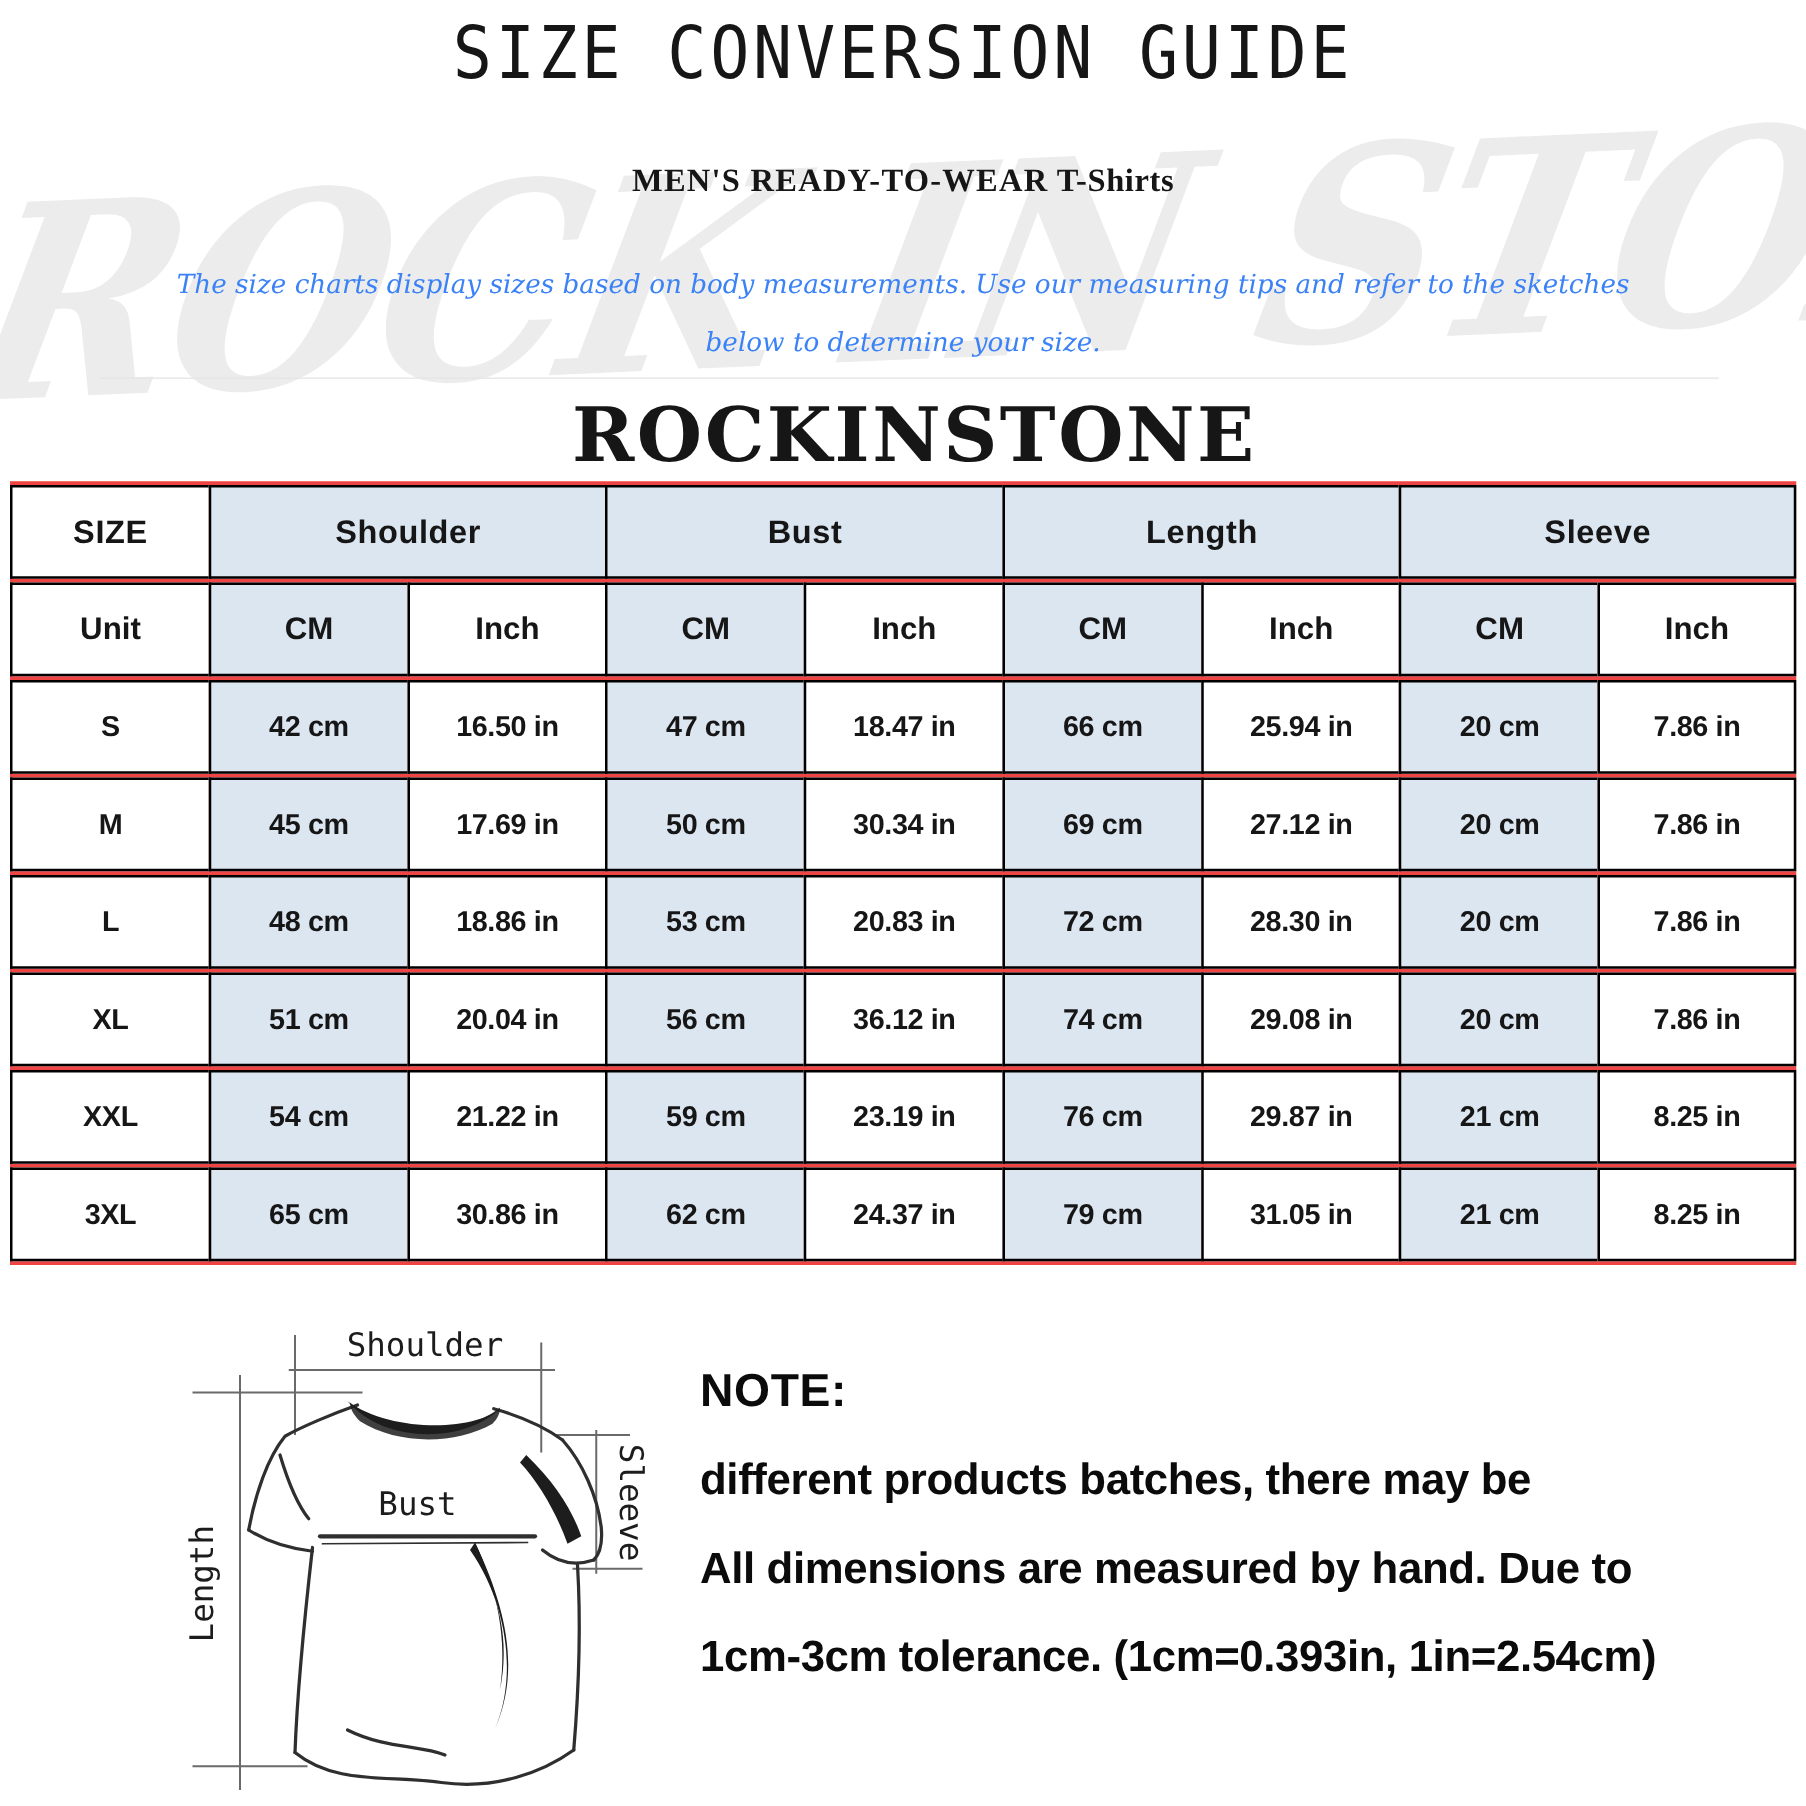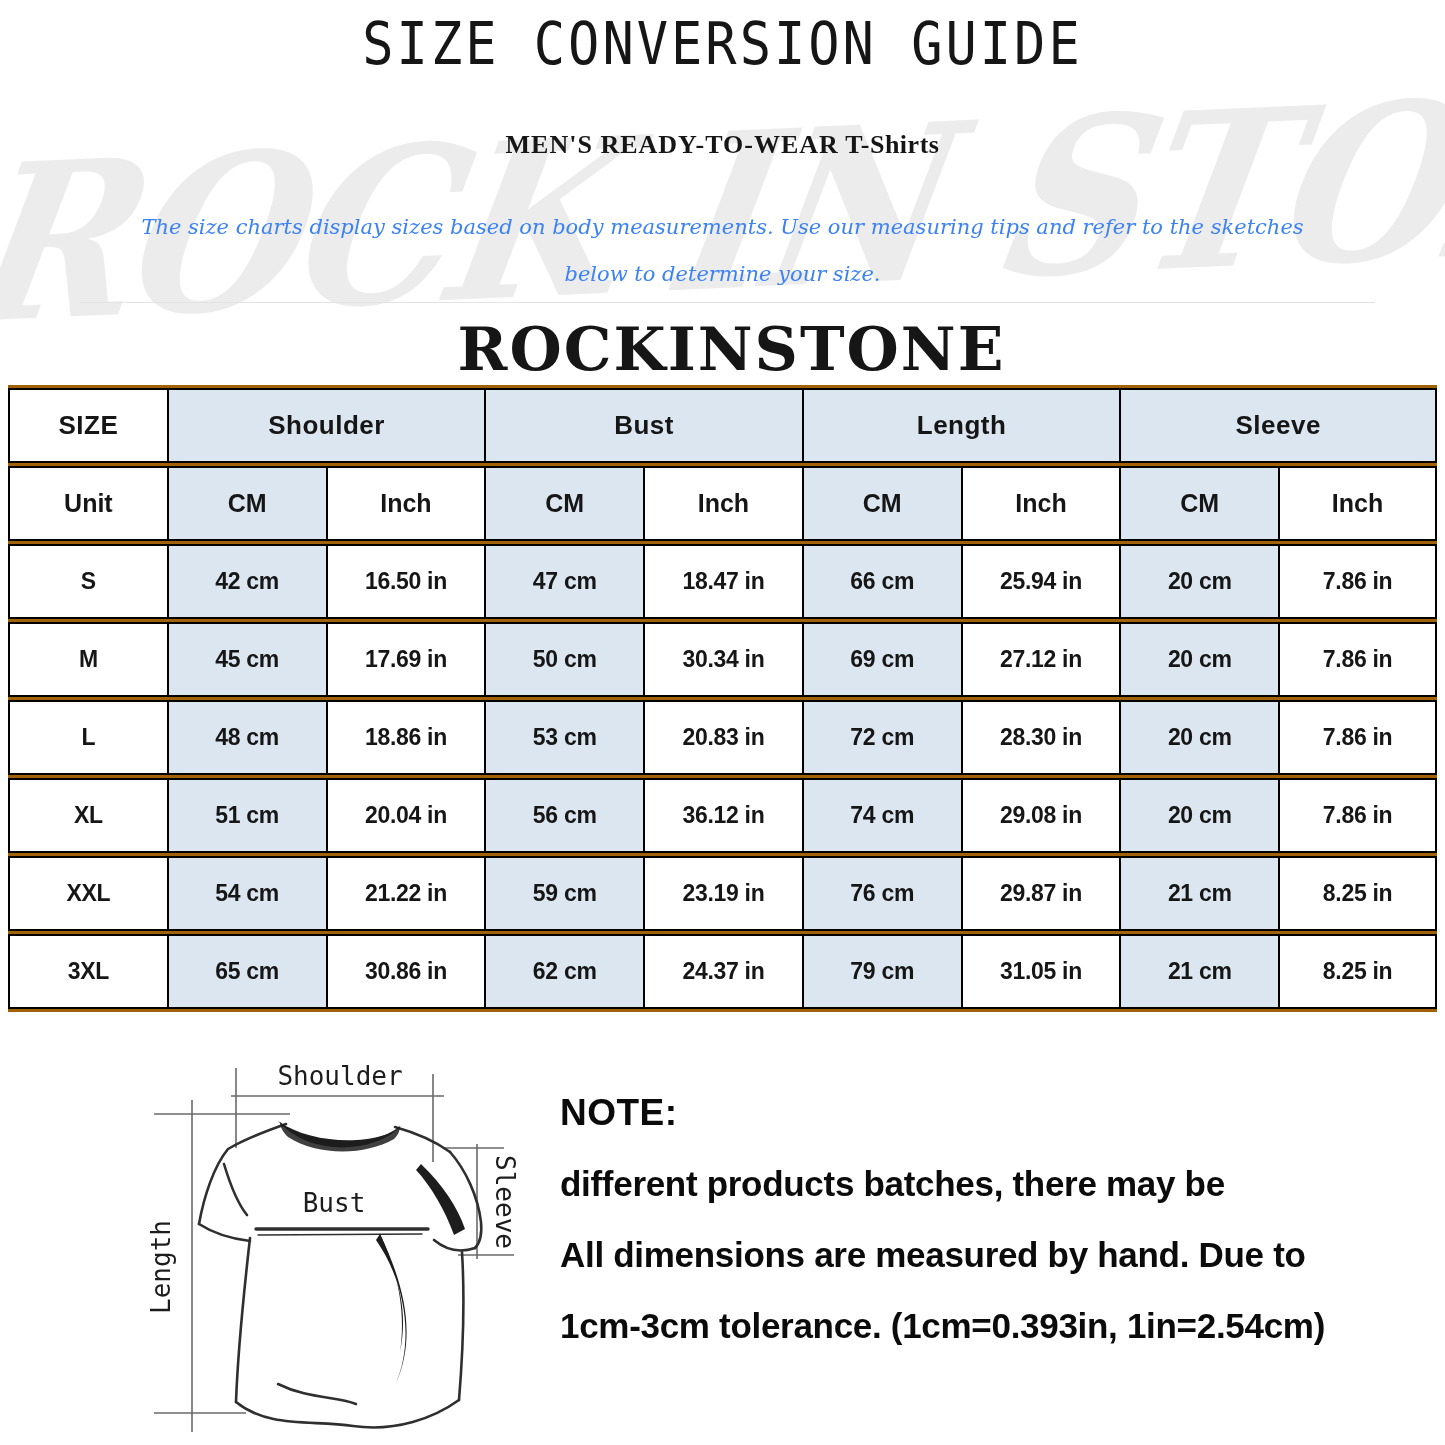--- a/index.html
+++ b/index.html
@@ -31,21 +31,21 @@
   }
   .brand {
     margin-top:16px; font-family:"DejaVu Serif", serif; font-weight:bold;
     font-size:60px; letter-spacing:2px; color:#161616;padding-left:18px;
   }
 
   
   .tbl-wrap { position:absolute; top:385px; left:8px; width:1429px; z-index:2; }
   table.size-table {
     width:100%; table-layout:fixed; border-collapse:separate; border-spacing:0 3px;
-    background:#a16207;
+    background:#ef4444;
   }
   .size-table td {
     height:75px; text-align:center; vertical-align:middle;
     border-top:2px solid #000; border-bottom:2px solid #000; border-left:2px solid #000;
     font-weight:bold; background:#fff; color:#161616;
   }
   .size-table td:last-child { border-right:2px solid #000; }
   .size-table td.blue { background:#dce6f1; }
   .size-table .hdr td { font-size:26px; letter-spacing:0.5px; }
   .size-table .unit td { font-size:25px; }

